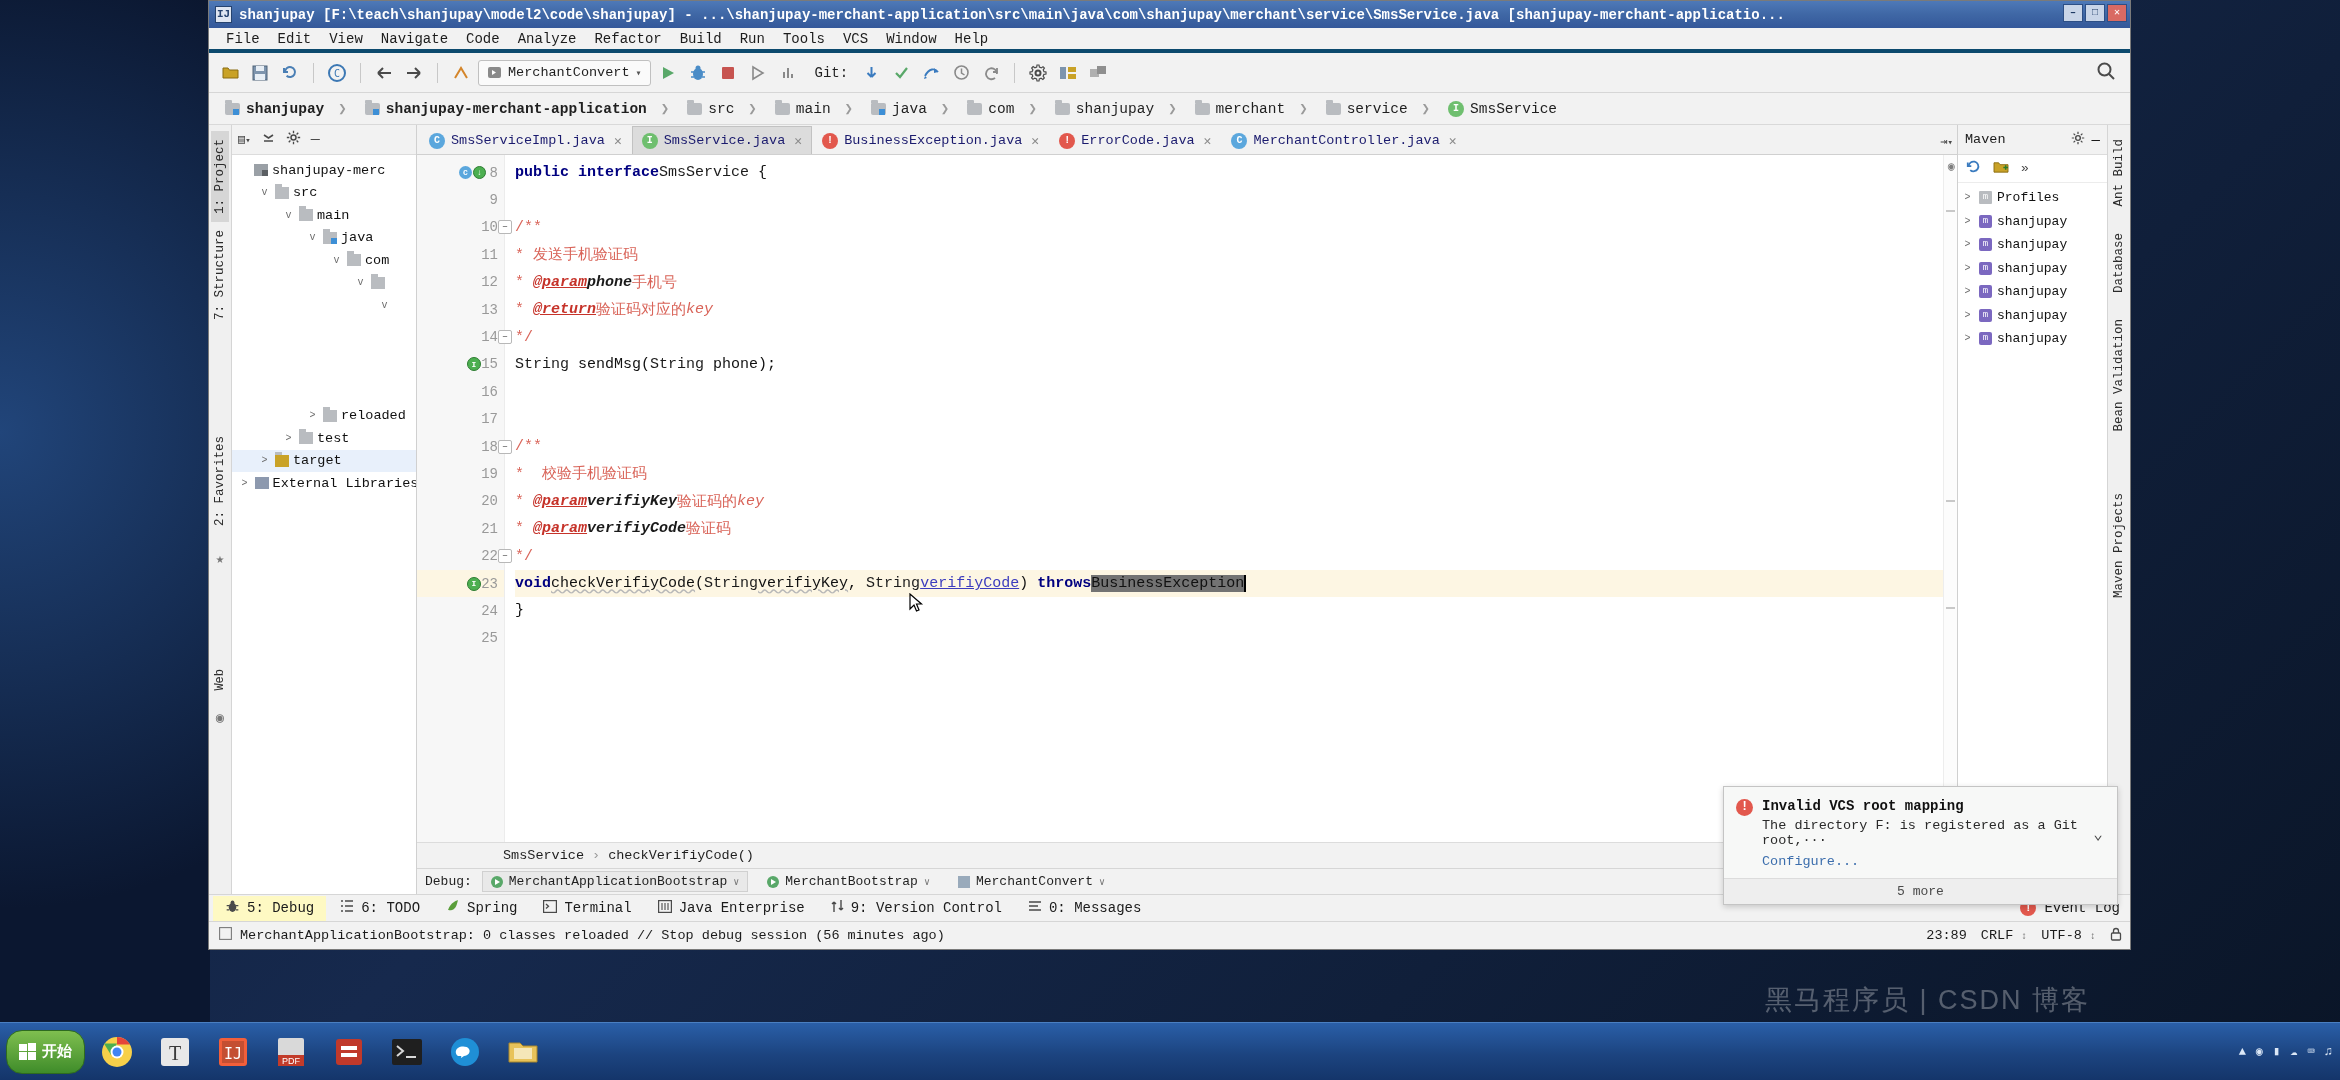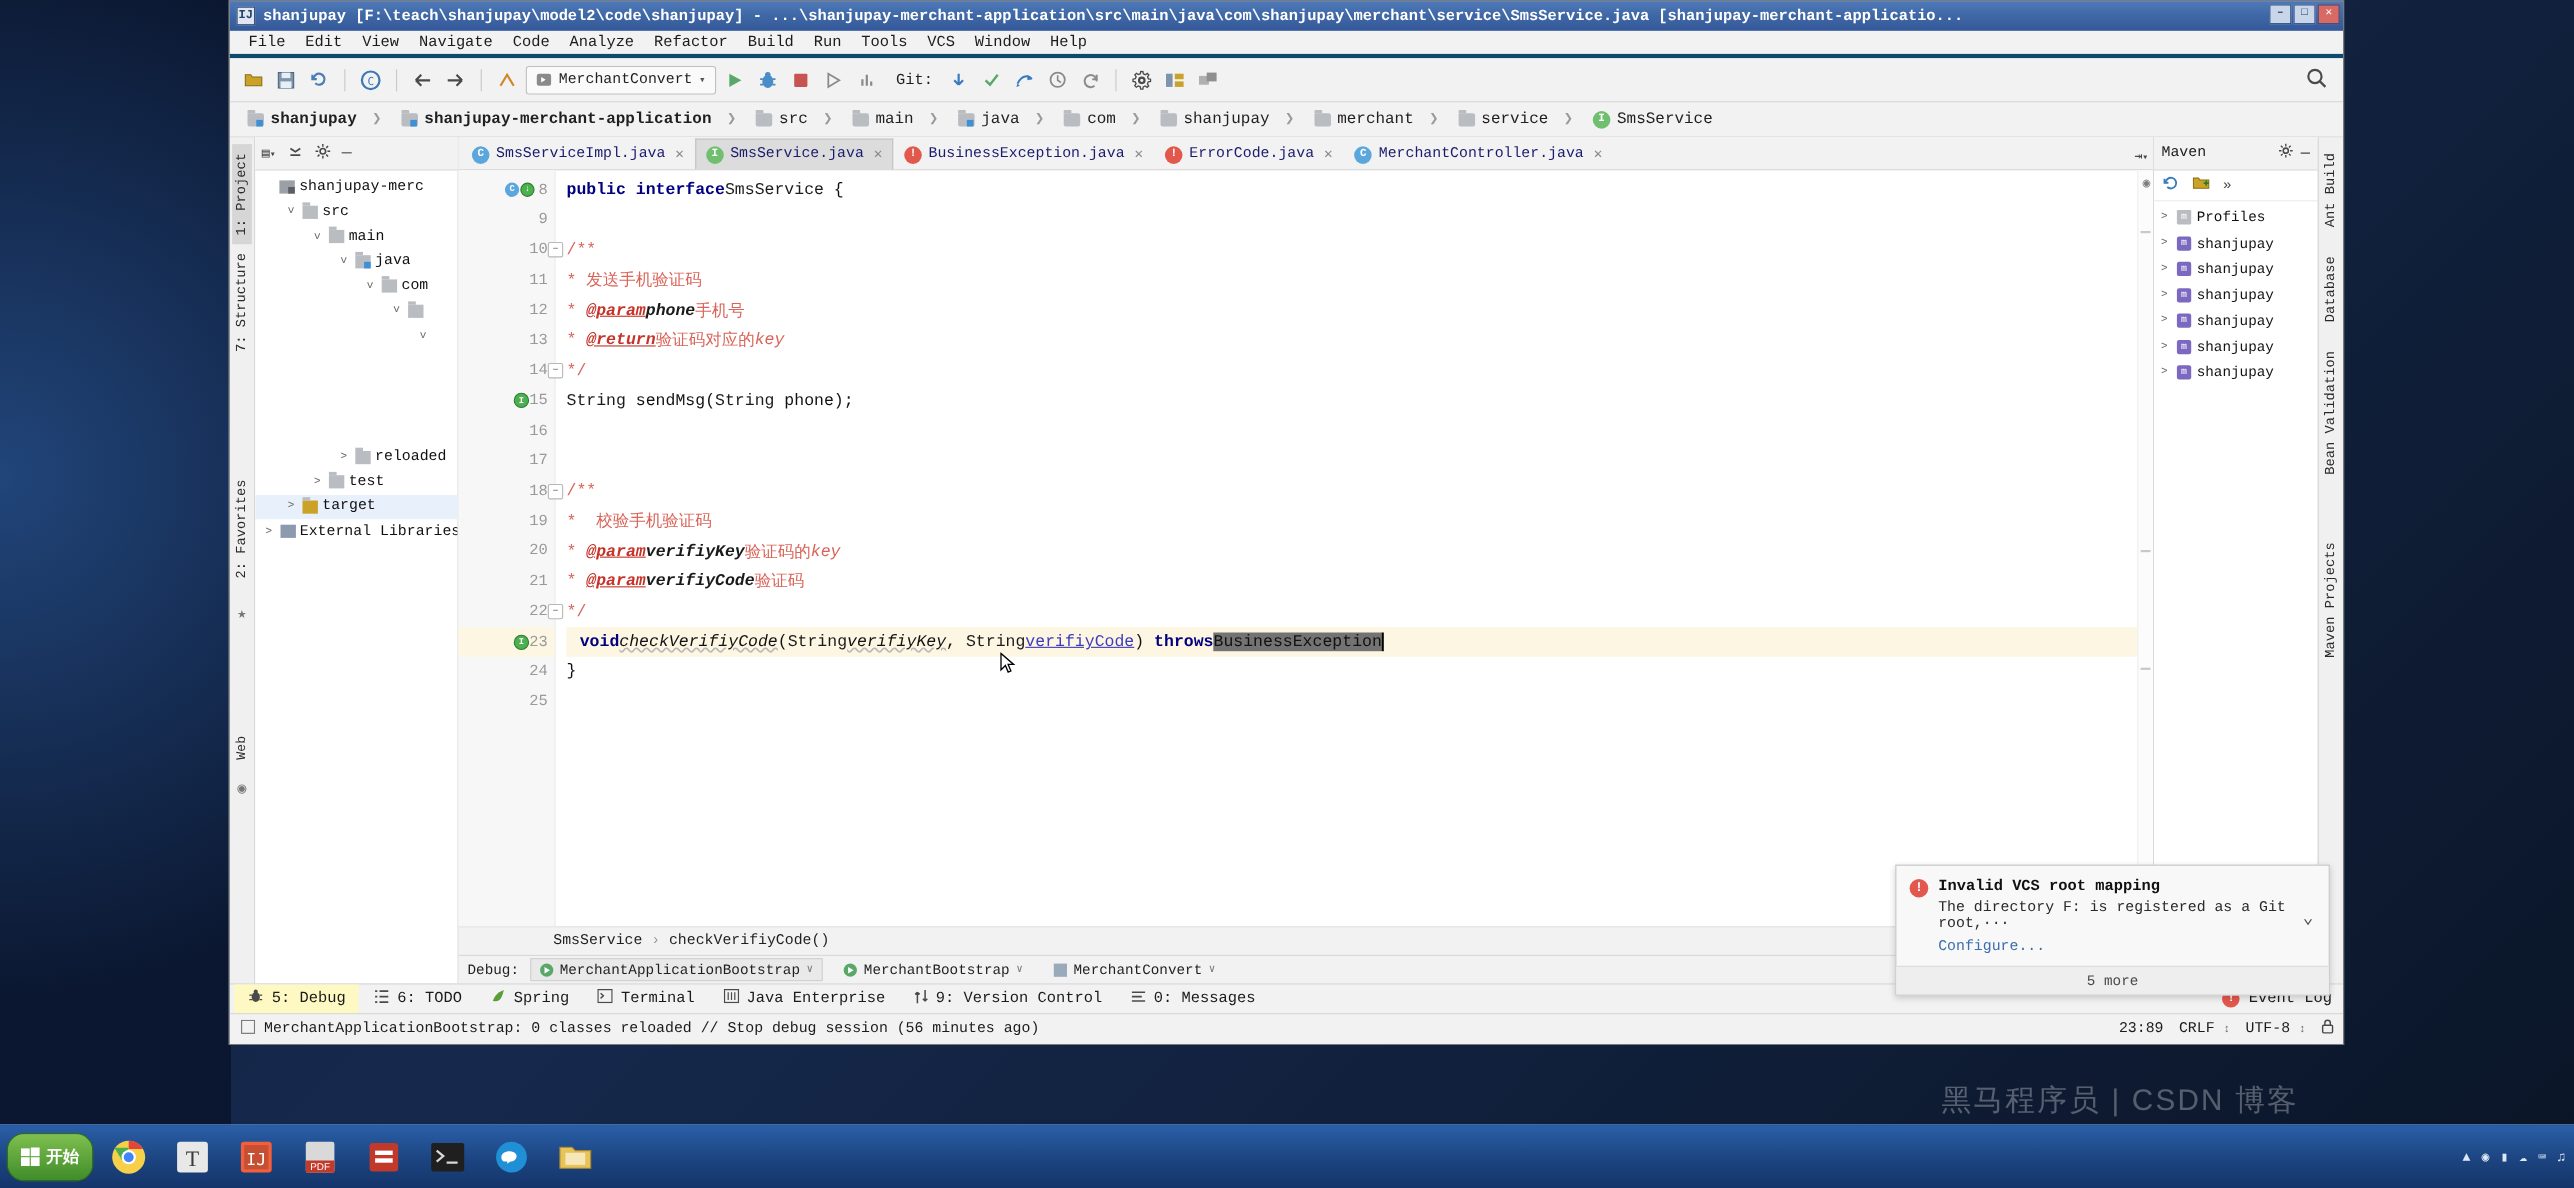--- a/index.html
+++ b/index.html
@@ -155,28 +155,28 @@
   .fold{position:absolute;right:-8px;width:14px;height:14px;border:1px solid #b8b8b8;background:#fff;
     border-radius:2px;font-size:10px;line-height:12px;text-align:center;color:#666;}
   .bp{width:15px;height:15px;border-radius:50%;background:#4caf50;border:1px solid #2e7d32;
      display:flex;align-items:center;justify-content:center;color:#fff;font-size:9px;font-weight:bold;}
 
   .code{
     flex:1;position:relative;padding-top:4px;padding-left:10px;overflow:hidden;
     font-family:"Liberation Mono",monospace;font-size:15px;color:#111;
   }
   .cline{height:27.4px;display:flex;align-items:center;white-space:pre;}
-  .cline.hl{background:#fdf6e3;padding-left:12px;}
+  .cline.hl{background:#fdf6e3;}
   .kw{color:#000080;font-weight:bold;}
   .cm{color:#d96459;}
   .cmtag{color:#c6332a;font-weight:bold;font-style:italic;text-decoration:underline;}
   .cmparam{color:#1a1a1a;font-weight:bold;font-style:italic;}
   .cmit{color:#d96459;font-style:italic;}
   .typ{color:#1c1c1c;}
-  .warn-underline{text-decoration:underline wavy #b8b8b8;font-style:italic;}
+  .warn-underline{text-decoration:underline wavy #b8b8b8;}
   .hlink{color:#3c3cbe;text-decoration:underline;}
   .selbg{background:#737373;}
   .caret{display:inline-block;width:1.5px;height:17px;background:#000;vertical-align:middle;}
 
   
   .markers{width:14px;flex:0 0 14px;background:#fcfcfc;border-left:1px solid #ededed;position:relative;}
   .mk{position:absolute;right:2px;width:9px;height:2px;}
   .eye{position:absolute;right:2px;top:4px;color:#7d7d7d;font-size:12px;}
 
   

